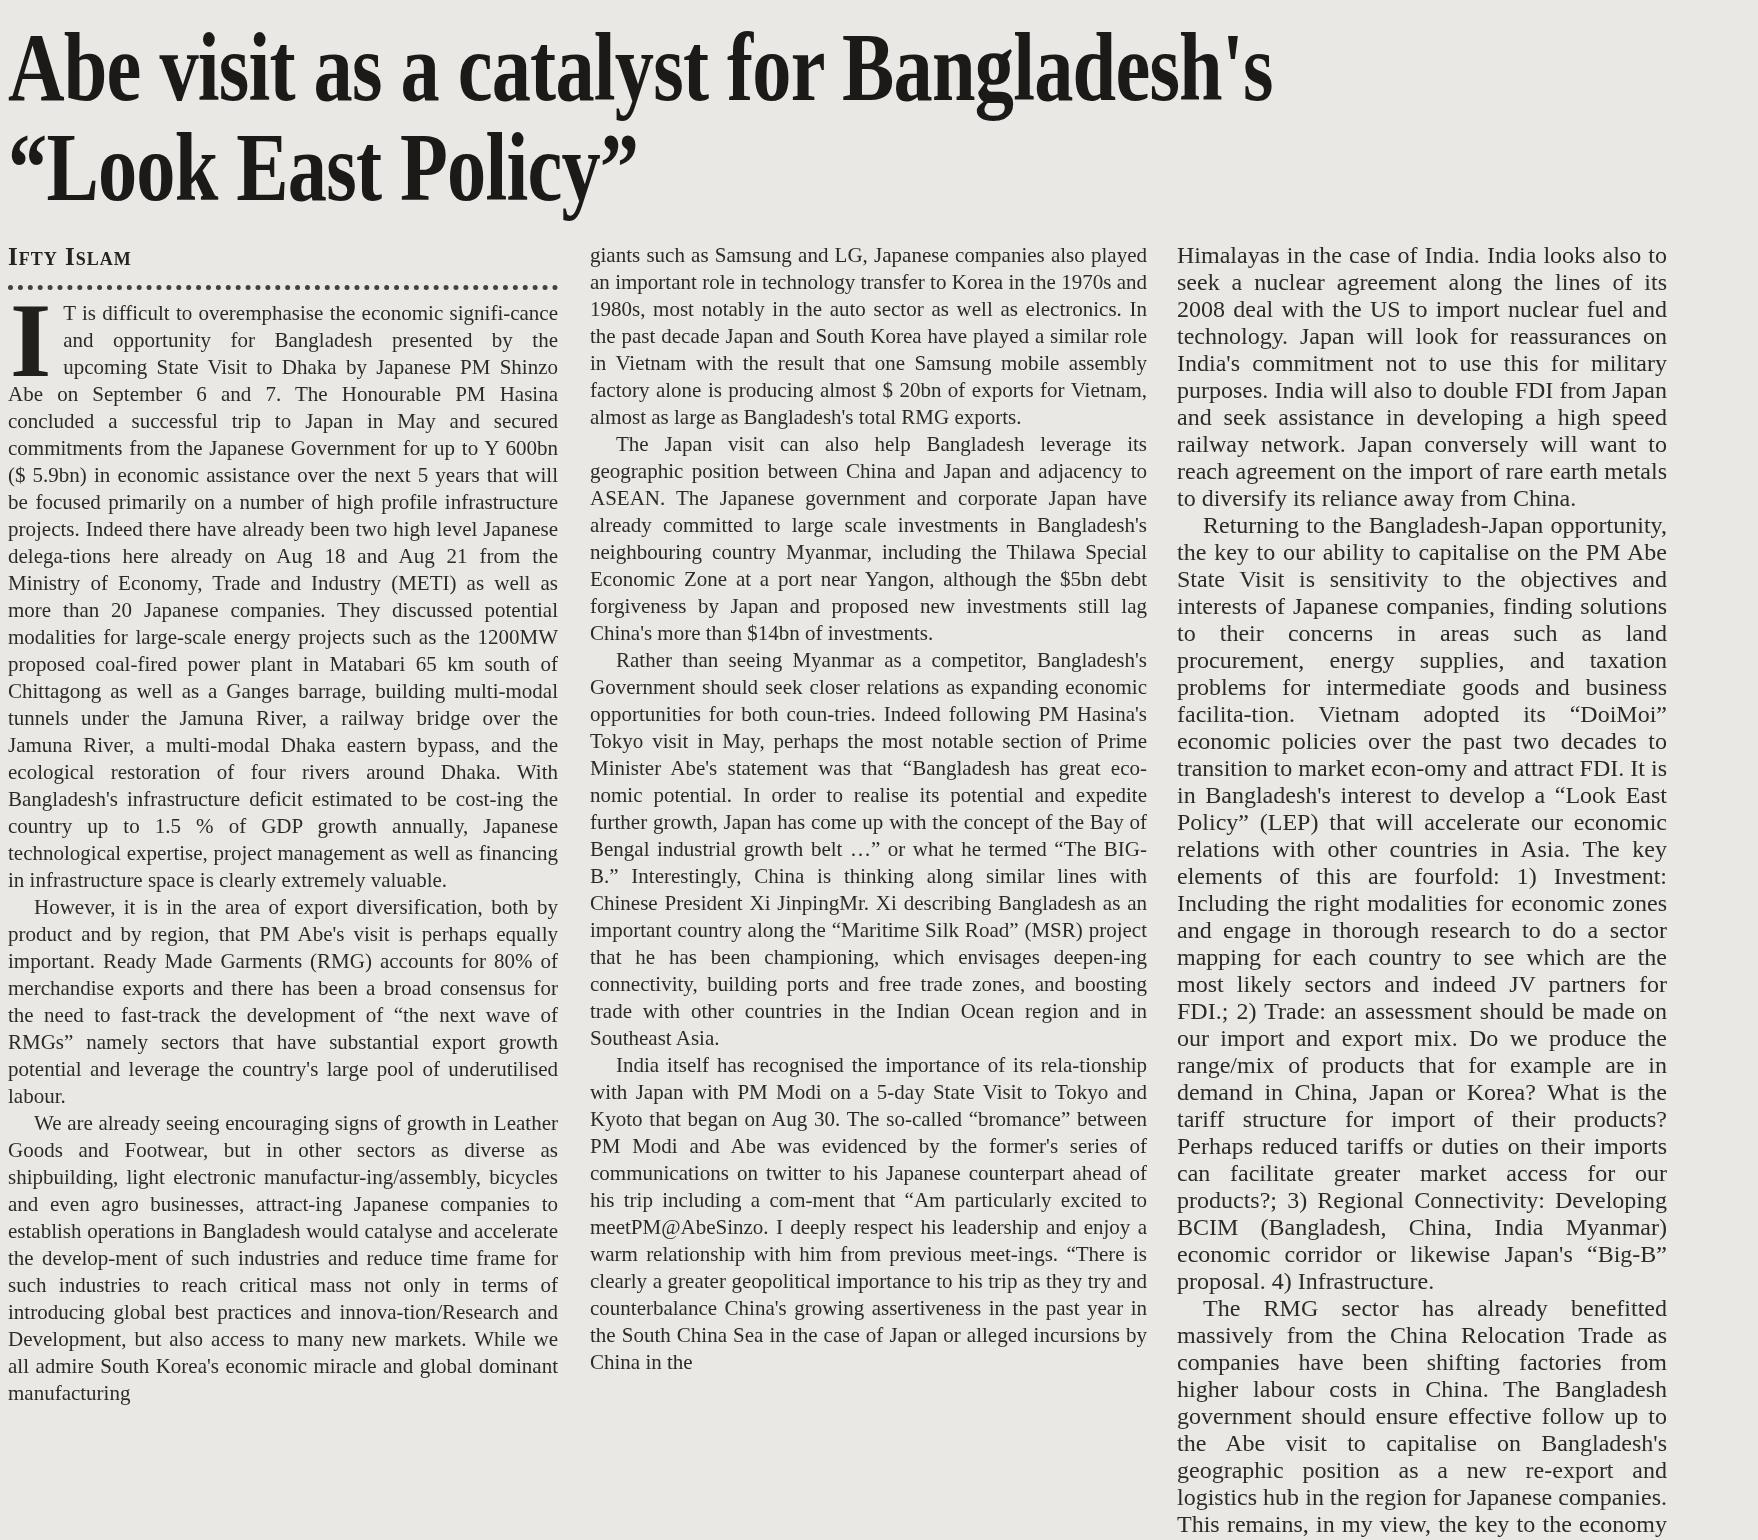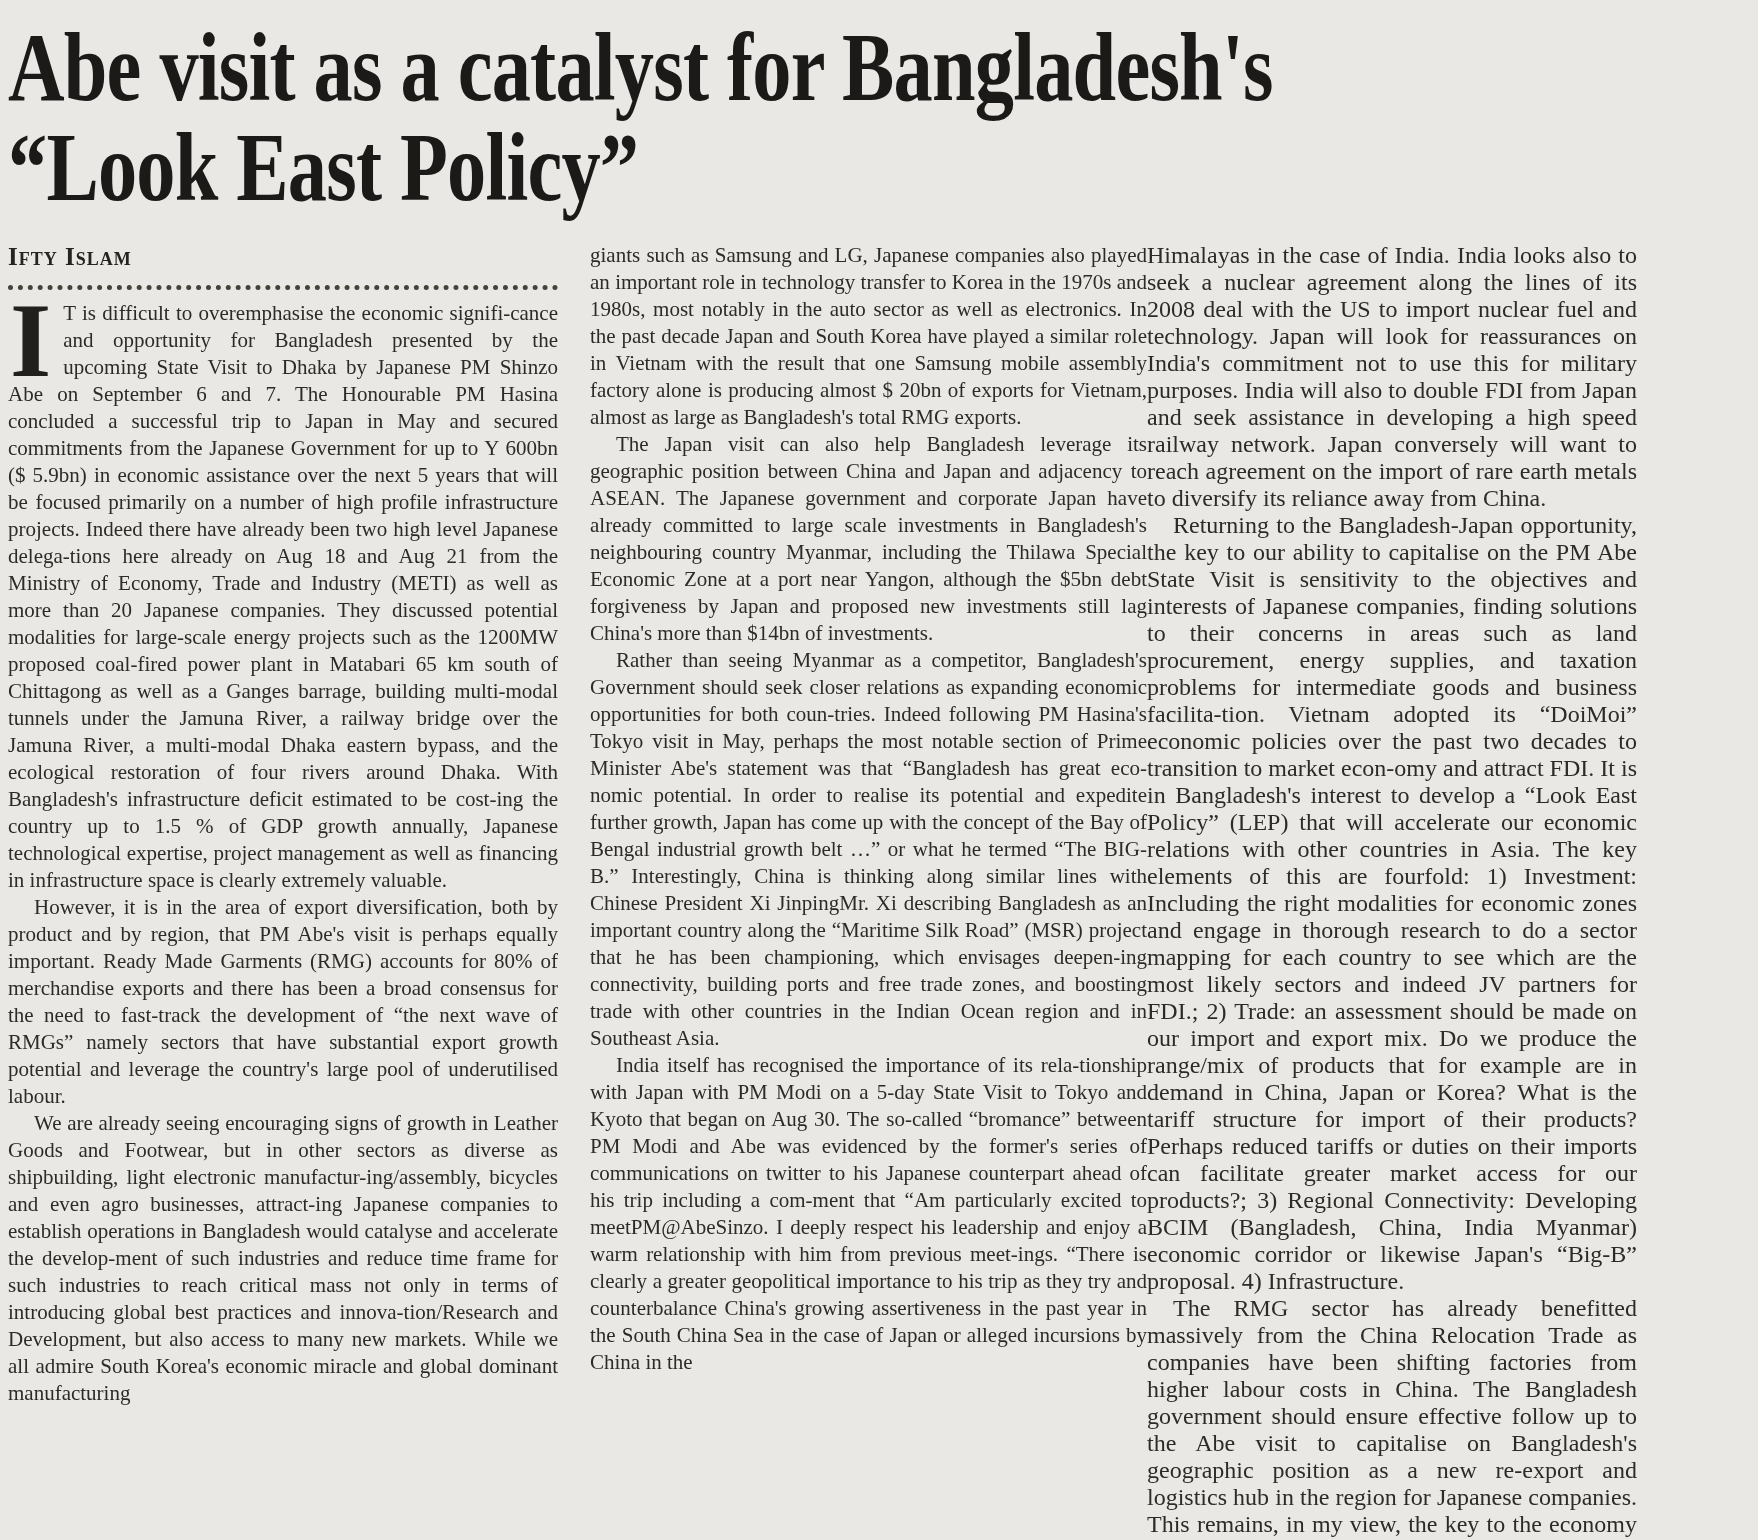--- a/index.html
+++ b/index.html
@@ -19,21 +19,21 @@
     white-space:nowrap;
     transform:scaleX(0.80);transform-origin:0 0;
     width:126%;
     margin-top:12px;
   }
   .headline .hl{display:block;}
   
   .cols{display:flex;align-items:flex-start;margin-top:24px;}
   .col{box-sizing:border-box;}
   .col1{width:550px;margin-right:32px;}
-  .col2{width:557px;}
+  .col2{width:557px;margin-right:30px;}
   .col3{width:490px;}
   .byline{
     font-weight:bold;font-variant:small-caps;
     font-size:25px;letter-spacing:1px;color:#262420;
     line-height:1;margin-top:2px;
   }
   .dotrule{border-bottom:5px dotted #454239;height:0;margin:16px 0 10px 0;}
   .body-text{font-size:21px;line-height:27px;}
   .col3 .body-text{font-size:24px;}
   p.para{margin:0;text-align:justify;text-justify:inter-word;}

